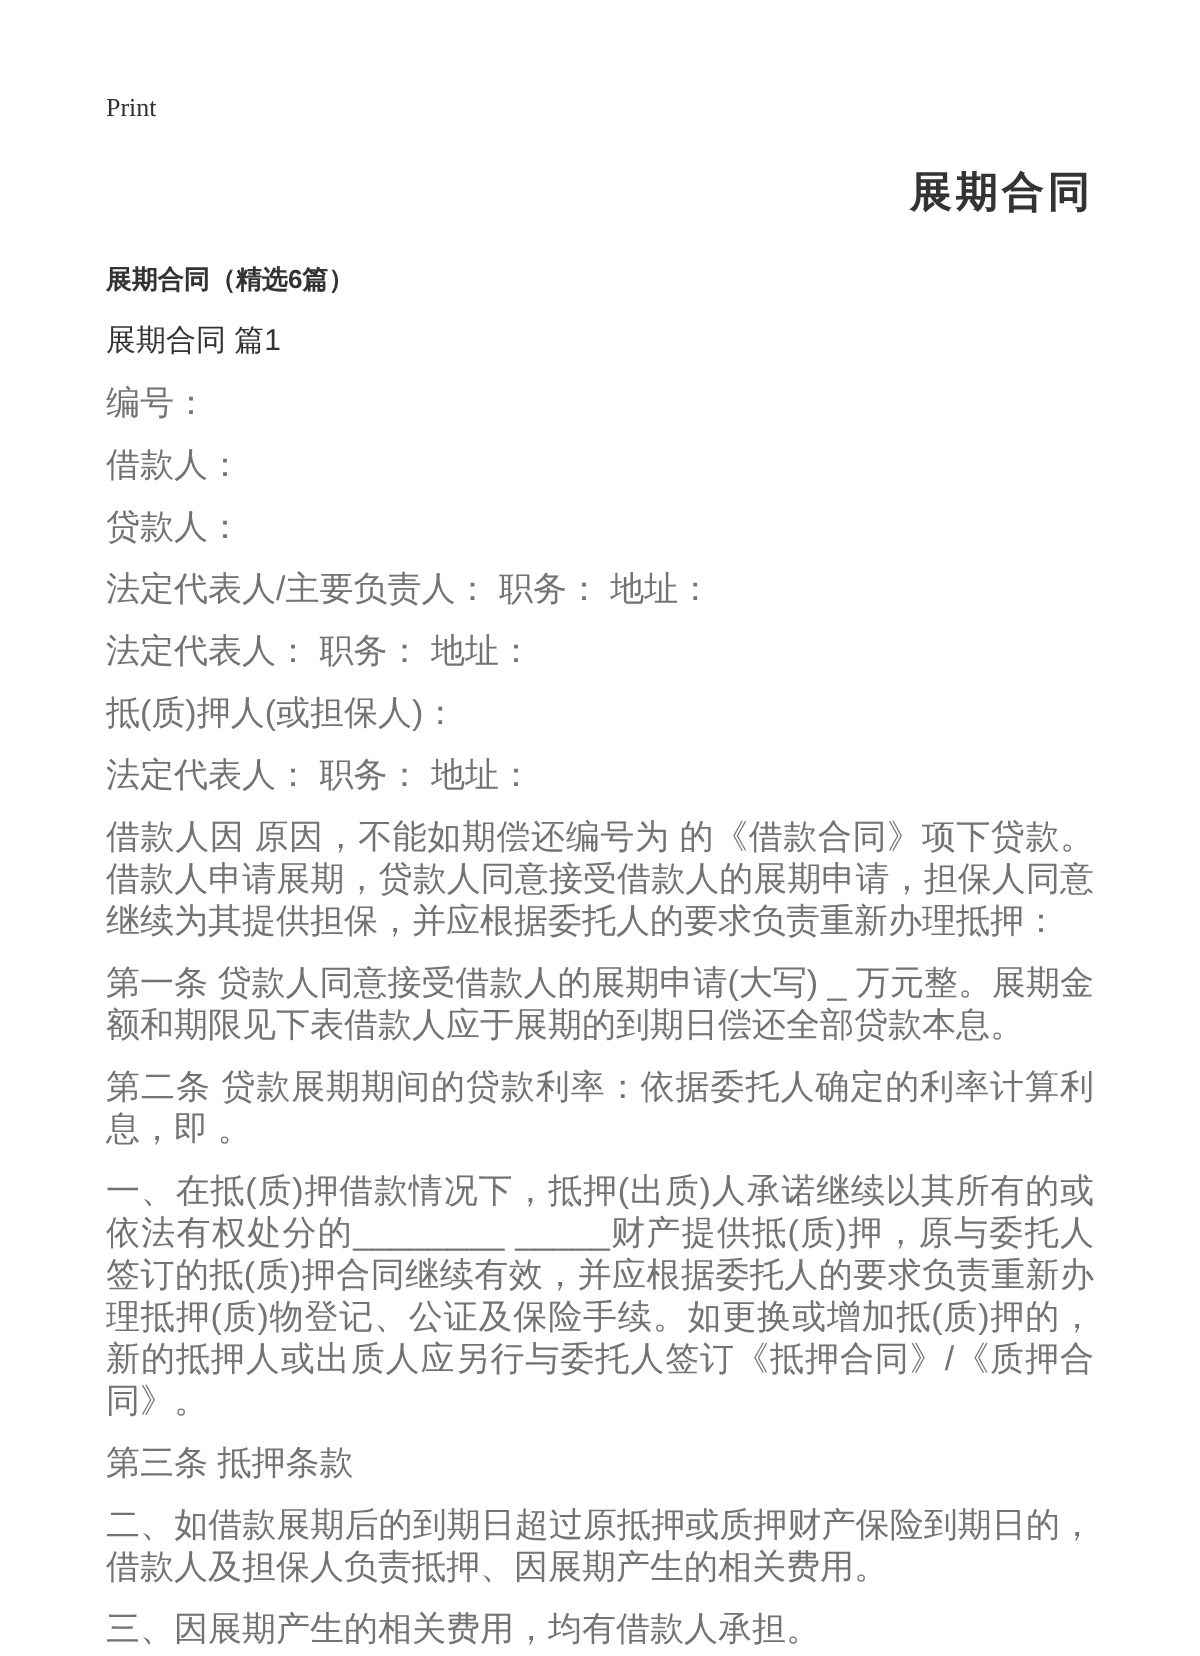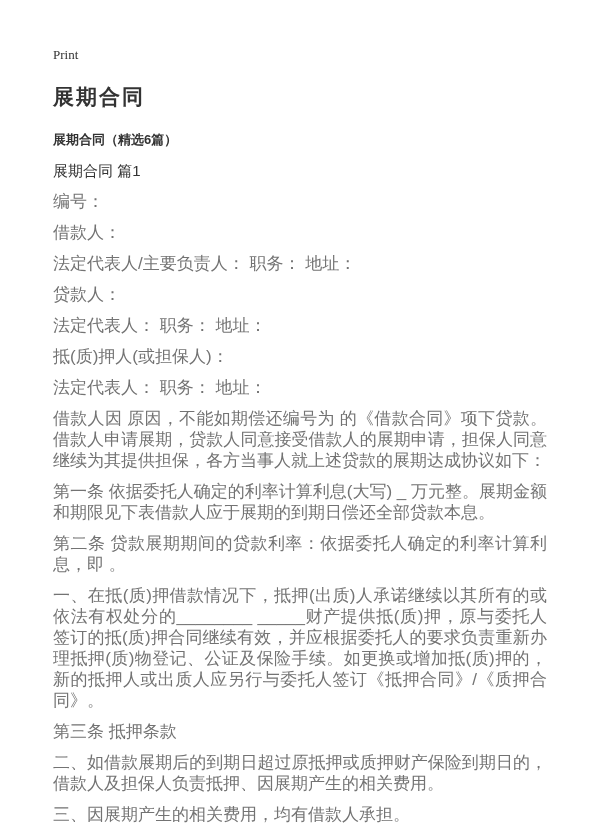--- a/index.html
+++ b/index.html
@@ -28,21 +28,21 @@
     line-height: 15px;
     color: #333333;
     text-decoration: none;
     cursor: pointer;
   }
   h1.doc-title {
     margin: 20px 0 0 0;
     font-size: 21px;
     line-height: 28px;
     font-weight: 600;
-    text-align: left;
+    text-align: right;
     letter-spacing: 2px;
     color: #333333;
   }
   p.doc-subtitle {
     margin: 18px 0 10px 0;
     font-size: 13px;
     line-height: 21px;
     font-weight: 700;
   }
   h2.section-heading {
@@ -69,26 +69,26 @@
   <a class="print-link">Print</a>
 
   <h1 class="doc-title">展期合同</h1>
 
   <p class="doc-subtitle">展期合同（精选6篇）</p>
 
   <h2 class="section-heading">展期合同 篇1</h2>
 
   <p class="para">编号：</p>
   <p class="para">借款人：</p>
+  <p class="para">贷款人：</p>
   <p class="para">法定代表人/主要负责人： 职务： 地址：</p>
-  <p class="para">贷款人：</p>
   <p class="para">法定代表人： 职务： 地址：</p>
   <p class="para">抵(质)押人(或担保人)：</p>
   <p class="para">法定代表人： 职务： 地址：</p>
-  <p class="para">借款人因 原因，不能如期偿还编号为 的《借款合同》项下贷款。借款人申请展期，贷款人同意接受借款人的展期申请，担保人同意继续为其提供担保，各方当事人就上述贷款的展期达成协议如下：</p>
-  <p class="para">第一条 依据委托人确定的利率计算利息(大写) _ 万元整。展期金额和期限见下表借款人应于展期的到期日偿还全部贷款本息。</p>
+  <p class="para">借款人因 原因，不能如期偿还编号为 的《借款合同》项下贷款。借款人申请展期，贷款人同意接受借款人的展期申请，担保人同意继续为其提供担保，并应根据委托人的要求负责重新办理抵押：</p>
+  <p class="para">第一条 贷款人同意接受借款人的展期申请(大写) _ 万元整。展期金额和期限见下表借款人应于展期的到期日偿还全部贷款本息。</p>
   <p class="para">第二条 贷款展期期间的贷款利率：依据委托人确定的利率计算利息，即 。</p>
   <p class="para">一、在抵(质)押借款情况下，抵押(出质)人承诺继续以其所有的或依法有权处分的________ _____财产提供抵(质)押，原与委托人签订的抵(质)押合同继续有效，并应根据委托人的要求负责重新办理抵押(质)物登记、公证及保险手续。如更换或增加抵(质)押的，新的抵押人或出质人应另行与委托人签订《抵押合同》/《质押合同》。</p>
   <p class="para">第三条 抵押条款</p>
   <p class="para">二、如借款展期后的到期日超过原抵押或质押财产保险到期日的，借款人及担保人负责抵押、因展期产生的相关费用。</p>
   <p class="para">三、因展期产生的相关费用，均有借款人承担。</p>
 
 </div>
 
 </body></html>

